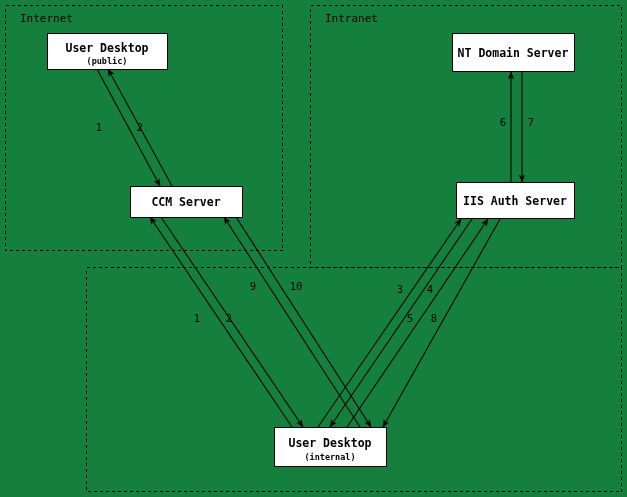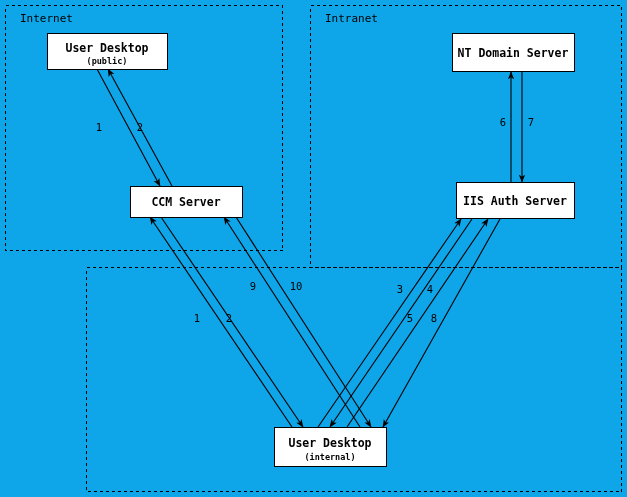--- a/index.html
+++ b/index.html
@@ -10,21 +10,21 @@
   body {
     width: 627px;
     height: 497px;
     font-family: "DejaVu Sans Mono", monospace;
     overflow: hidden;
   }
   #diagram-root {
     position: relative;
     width: 627px;
     height: 497px;
-    background: #0ea5e9;
+    background: #15803d;
   }
   svg#diagram {
     display: block;
     width: 627px;
     height: 497px;
   }
   .zone-rect {
     fill: none;
     stroke: #000000;
     stroke-width: 1;

